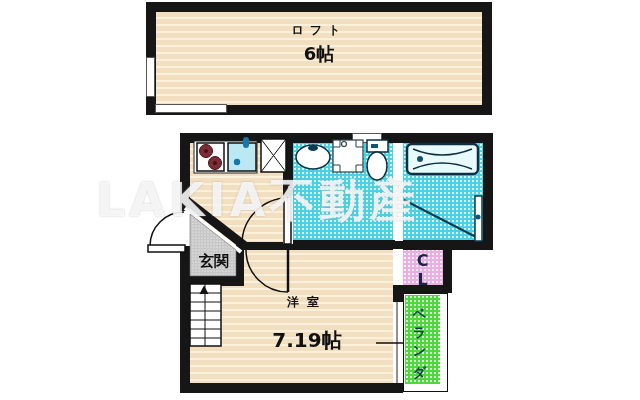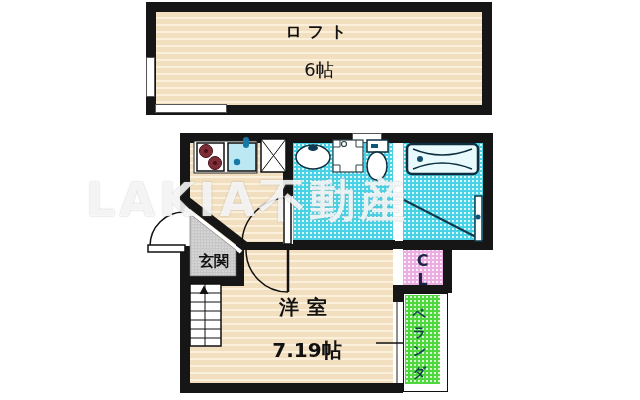--- a/index.html
+++ b/index.html
@@ -26,22 +26,22 @@
 </head>
 <body>
 
 <div id="stage">
 
   <div class="abs wall" style="left:146px;top:2px;width:346px;height:113px;"></div>
   <div class="abs floor-beige" style="left:156px;top:12px;width:326px;height:93px;z-index:3;"></div>
   <div class="abs open" style="left:146px;top:57px;width:9px;height:40px;border:1px solid #555;"></div>
   <div class="abs open" style="left:155px;top:104px;width:72px;height:9px;border:1px solid #555;"></div>
   <div class="abs lbl" style="left:156px;top:22px;width:326px;text-align:center;">
-    <div style="font-size:16px;font-weight:bold;letter-spacing:6px;">ロフト</div>
-    <div style="font-size:18px;font-weight:normal;margin-top:15px;">6帖</div>
+    <div style="font-size:12px;font-weight:bold;letter-spacing:6px;">ロフト</div>
+    <div style="font-size:18px;font-weight:bold;margin-top:3px;">6帖</div>
   </div>
 
   <div class="abs floor-beige" style="left:190px;top:143px;width:203px;height:240px;"></div>
   <div class="abs floor-cyan" style="left:293px;top:143px;width:100px;height:97px;"></div>
   <div class="abs floor-cyan" style="left:403px;top:143px;width:80px;height:97px;"></div>
   <div class="abs floor-pink" style="left:403px;top:248px;width:40px;height:37px;"></div>
 
   <div class="abs" style="left:403px;top:293px;width:45px;height:99px;background:#fff;border:1.5px solid #111;z-index:1;">
     <div class="abs floor-green" style="left:1px;top:1px;width:35px;height:89px;"></div>
   </div>
@@ -151,23 +151,23 @@
       <line x1="205" y1="284" x2="205" y2="346" stroke="#111" stroke-width="1"></line>
       <polygon points="204,285.5 199.5,294 208.5,294" fill="#111"></polygon>
     </g>
 
     <line x1="376" y1="343" x2="403" y2="343" stroke="#111" stroke-width="1.5"></line>
   </svg>
 
   <div class="abs lbl" style="left:193px;top:252px;width:42px;text-align:center;font-size:15px;font-weight:bold;">玄関</div>
 
   <div class="abs lbl" style="left:245px;top:294px;width:124px;text-align:center;">
-    <div style="font-size:20px;font-weight:bold;letter-spacing:8px;">洋室</div>
+    <div style="font-size:12px;font-weight:bold;letter-spacing:8px;">洋室</div>
     <div style="font-size:20px;font-weight:bold;margin-top:16px;">7.19帖</div>
   </div>
 
   <div class="abs lbl vert" style="left:414px;top:251px;height:34px;font-size:16px;font-weight:bold;color:#1b2346;">CL</div>
 
   <div class="abs lbl vert" style="left:413px;top:299px;height:90px;font-size:13px;font-weight:bold;letter-spacing:4px;color:#143a52;">ベランダ</div>
 
-  <div class="abs wm" style="left:86px;top:170px;text-align:center;">LAKIA不動産</div>
+  <div class="abs wm" style="left:96px;top:170px;text-align:center;">LAKIA不動産</div>
 
 </div>
 
 </body></html>

